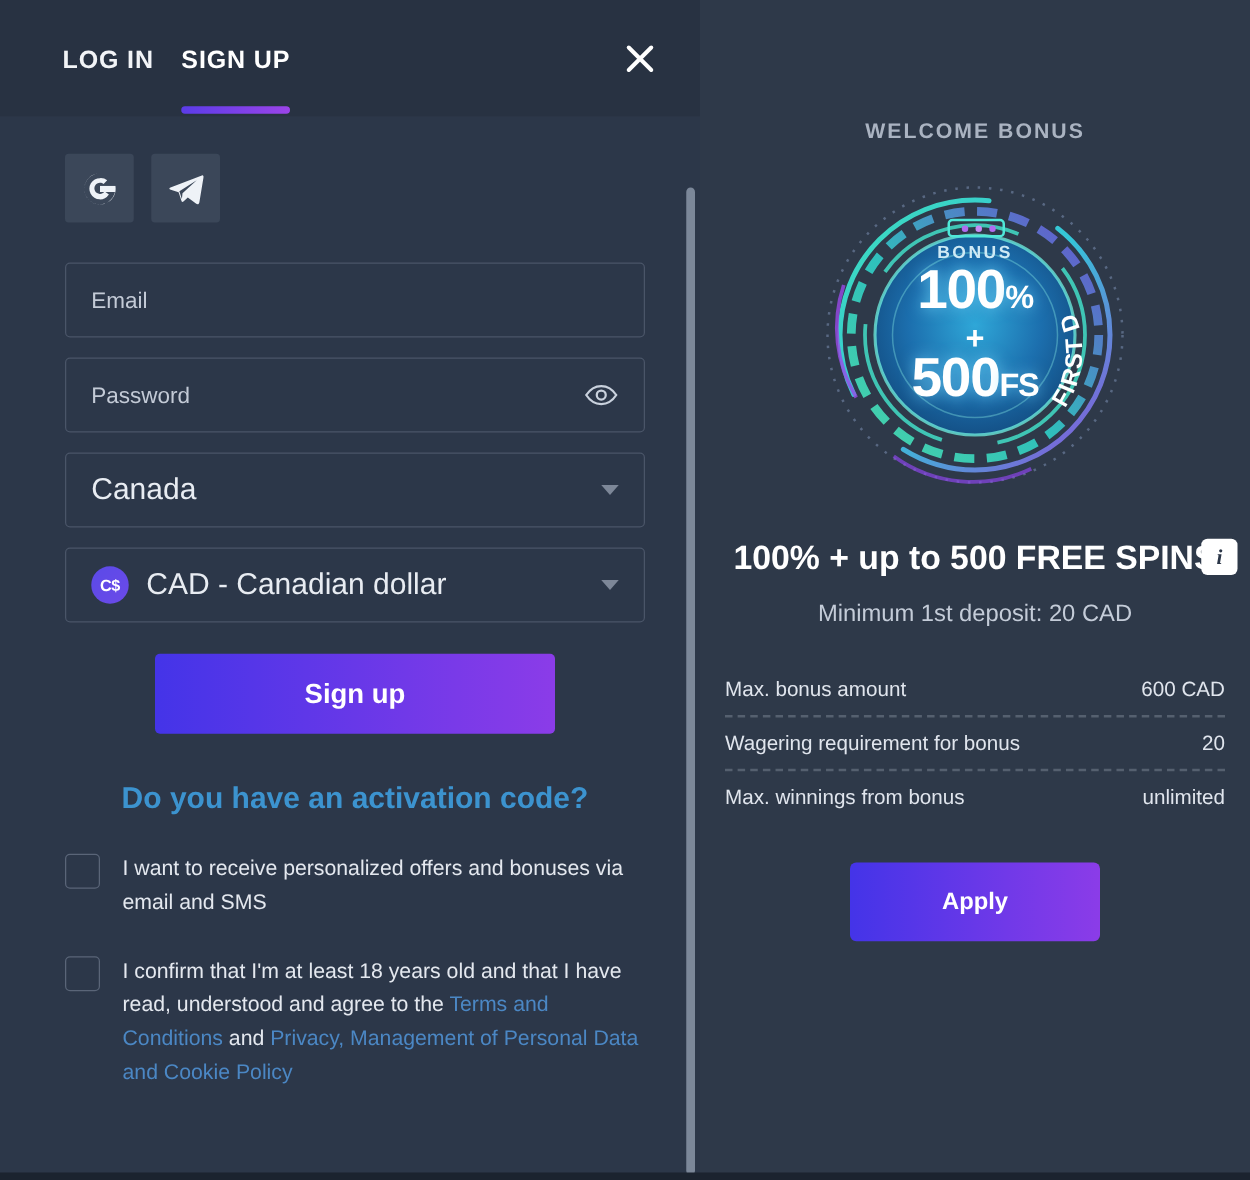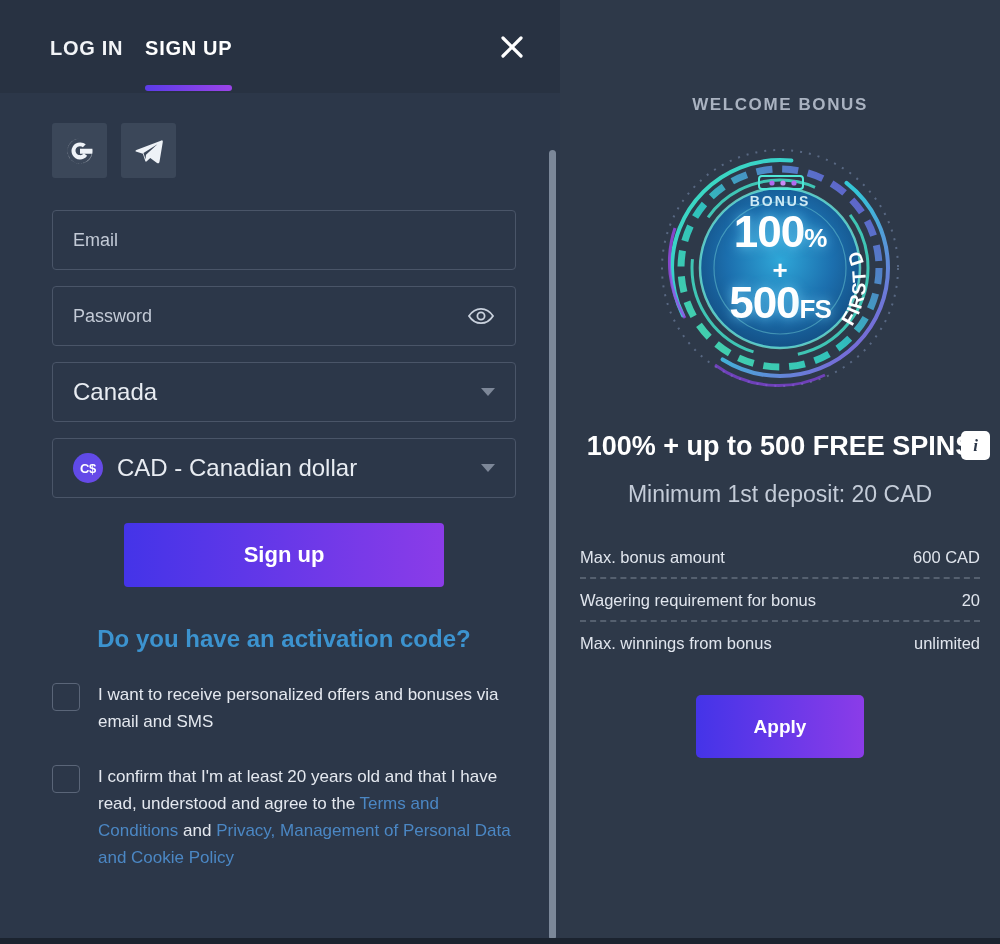--- a/index.html
+++ b/index.html
@@ -246,41 +246,41 @@
     width: 29px; height: 29px;
     background: #fff; border-radius: 5px;
     color: #2b3648;
     font-size: 17px; font-weight: bold; font-style: italic;
     font-family: "Liberation Serif", serif;
     display: flex; align-items: center; justify-content: center;
     cursor: pointer;
   }
   .min-deposit {
     margin-top: 16px;
-    font-size: 23px;
+    font-size: 19px;
     color: #c4ccd8;
   }
 
   .details {
     width: 400px;
     margin-top: 34px;
   }
   .detail-row {
     display: flex; justify-content: space-between; align-items: flex-start;
     padding: 6px 0 10px;
     font-size: 16.5px;
     color: #e0e5ed;
     border-bottom: 2px dashed #55606f;
   }
   .detail-row:last-child { border-bottom: 0; }
   .detail-row + .detail-row { padding-top: 12px; gap: 48px; }
 
   .apply-btn {
     margin-top: 32px;
-    width: 168px; height: 63px;
+    width: 200px; height: 63px;
     border: 0; border-radius: 5px;
     background: linear-gradient(90deg,#4434e8 0%, #8b3ce8 100%);
     color: #fff;
     font-family: "Liberation Sans", sans-serif;
     font-size: 19px; font-weight: bold;
     cursor: pointer;
   }
   .bottom-edge {
     position: absolute;
     left: 0; bottom: 0; width: 1000px; height: 6px;
@@ -355,21 +355,21 @@
 
       <a class="activation-link">Do you have an activation code?</a>
 
       <div class="check-row">
         <span class="checkbox"></span>
         <span class="check-text">I want to receive personalized offers and bonuses via email and SMS</span>
       </div>
 
       <div class="check-row">
         <span class="checkbox"></span>
-        <span class="check-text"><span>I confirm that I'm at least 20 years old and that I have read, understood and agree to the </span><a>Terms and Conditions</a><span> and </span><a>Privacy, Management of Personal Data and Cookie Policy</a></span>
+        <span class="check-text"><span>I confirm that I'm at least 18 years old and that I have read, understood and agree to the </span><a>Terms and Conditions</a><span> and </span><a>Privacy, Management of Personal Data and Cookie Policy</a></span>
       </div>
 
     </div>
 
     <div class="scrollbar-track">
       <div class="scrollbar-thumb"></div>
     </div>
   </div>
 
   <div class="right-panel">

